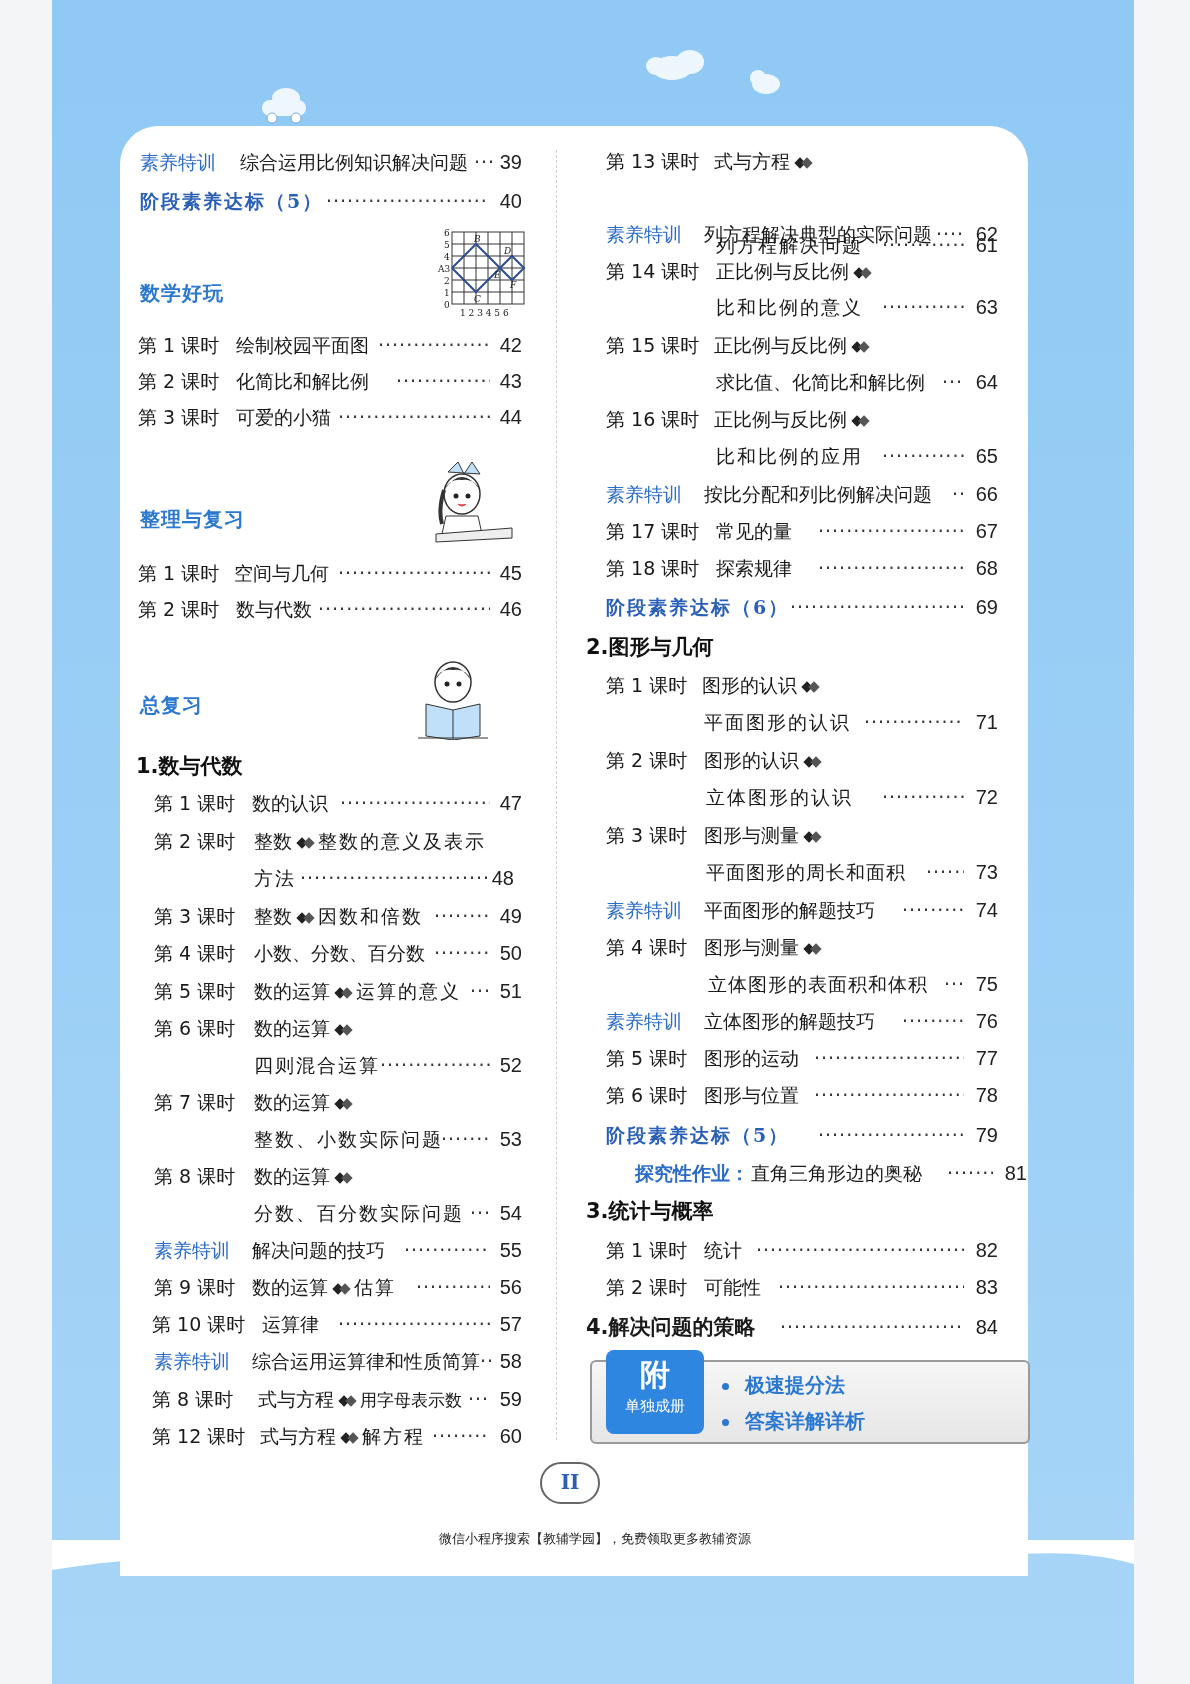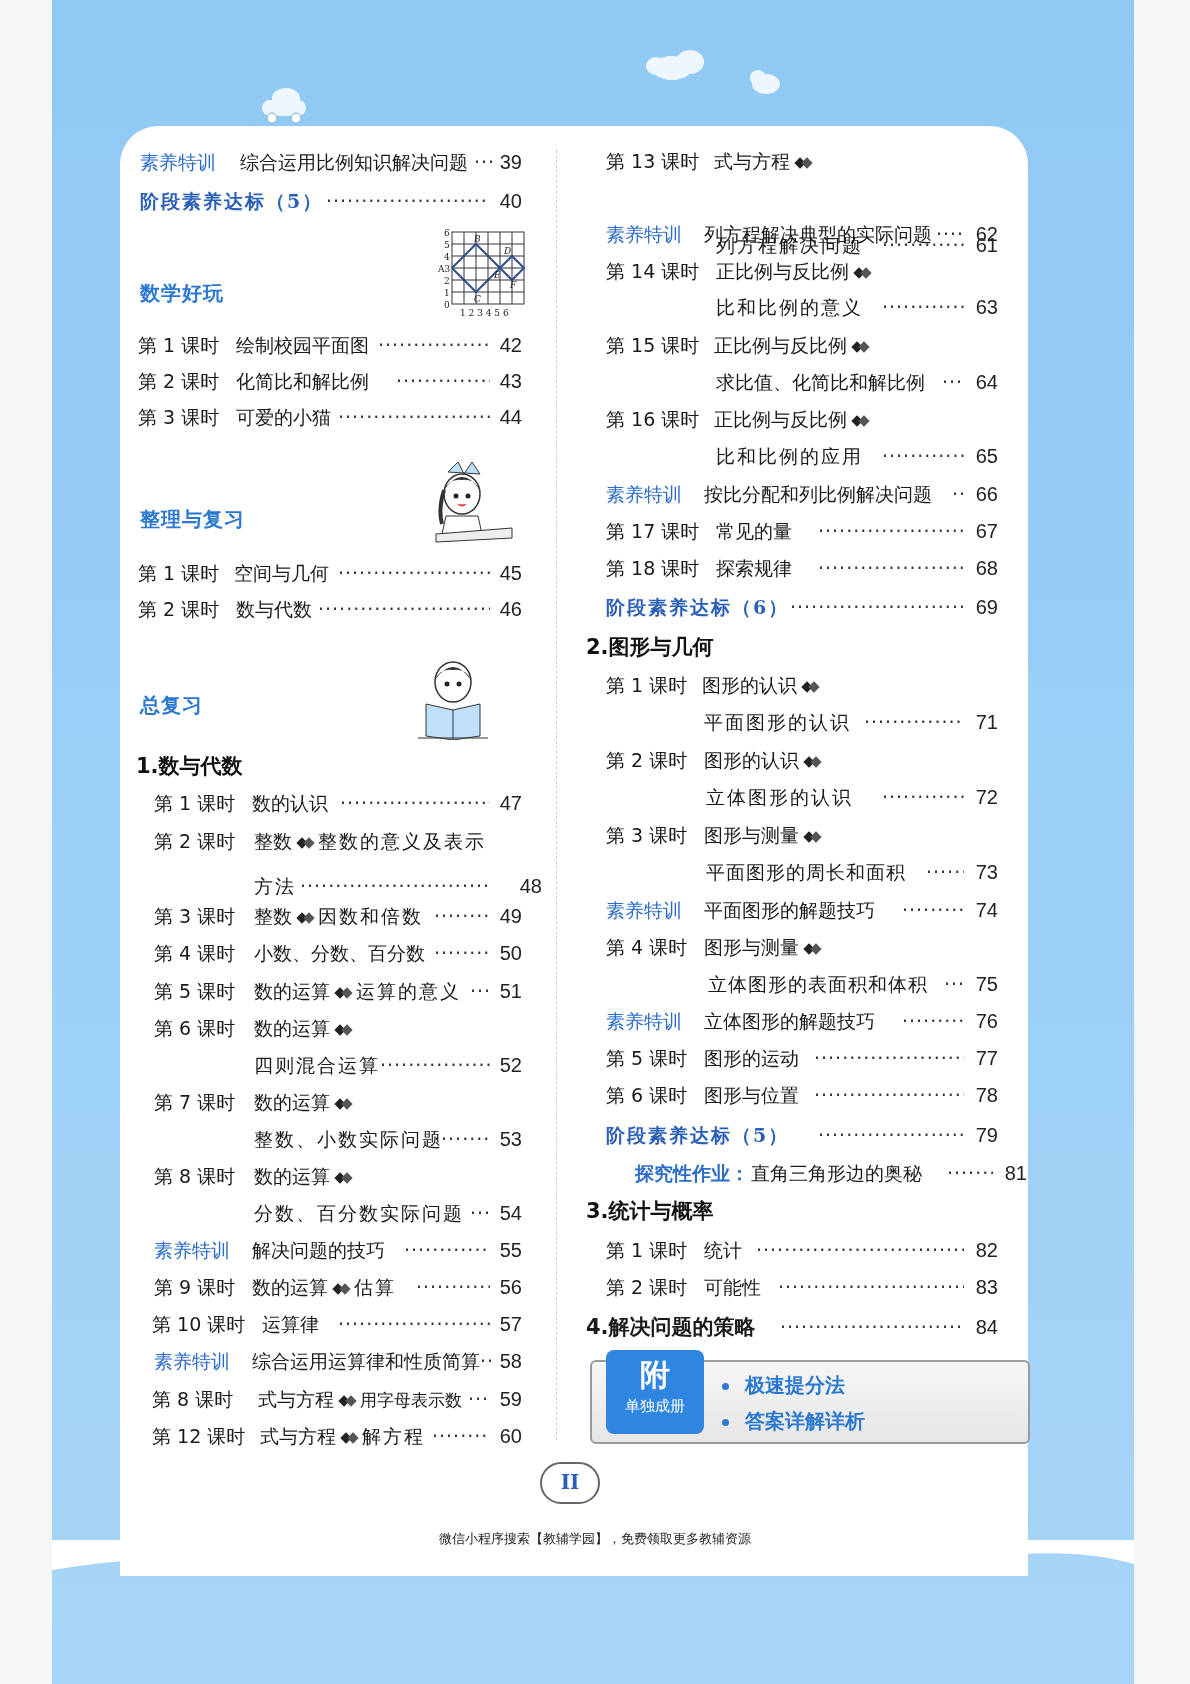--- a/index.html
+++ b/index.html
@@ -181,24 +181,24 @@
 <div class="row" style="left:154px;top:788px;width:368px;">
   <span class="lesson">第 1 课时</span>
   <span class="title" style="left:98px;">数的认识</span>
   <span class="dots" style="left:186px;width:150px;"></span>
   <span class="pg" style="left:334px;">47</span>
 </div>
 <div class="row" style="left:154px;top:826px;width:368px;">
   <span class="lesson">第 2 课时</span>
   <span class="title" style="left:100px;"><span>整数</span><span class="diamond"></span><span class="kai" style="font-family:'DejaVu Serif',serif;letter-spacing:2px;">整数的意义及表示</span></span>
 </div>
-<div class="row" style="left:154px;top:863px;width:368px;margin-top:8px;">
+<div class="row" style="left:154px;top:863px;width:368px;">
   <span class="title kai" style="left:100px;">方法</span>
   <span class="dots" style="left:146px;width:190px;"></span>
-  <span class="pg" style="left:354px;">48</span>
+  <span class="pg" style="left:326px;">48</span>
 </div>
 <div class="row" style="left:154px;top:901px;width:368px;">
   <span class="lesson">第 3 课时</span>
   <span class="title" style="left:100px;"><span>整数</span><span class="diamond"></span><span style="font-family:'DejaVu Serif',serif;letter-spacing:2px;">因数和倍数</span></span>
   <span class="dots" style="left:280px;width:56px;"></span>
   <span class="pg" style="left:334px;">49</span>
 </div>
 <div class="row" style="left:154px;top:938px;width:368px;">
   <span class="lesson">第 4 课时</span>
   <span class="title" style="left:100px;">小数、分数、百分数</span>

